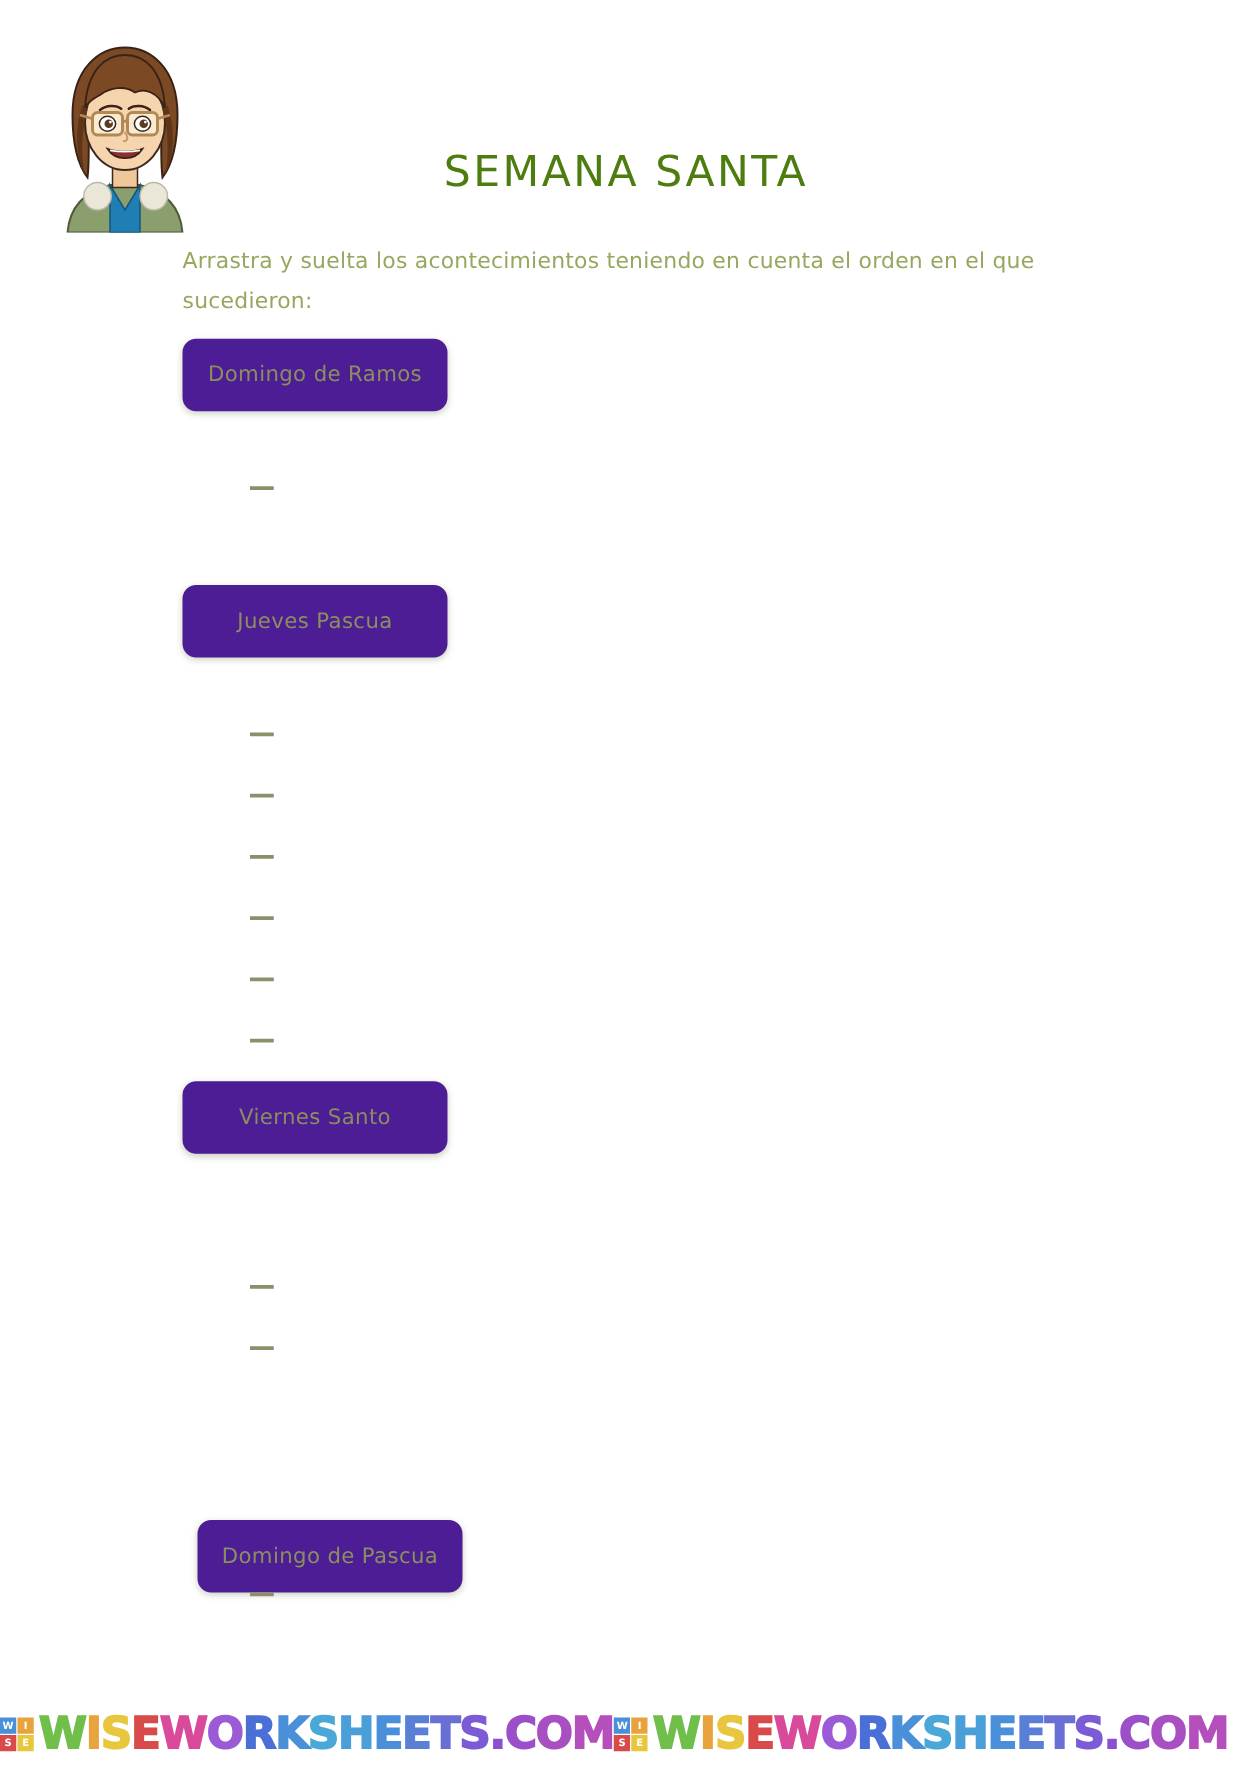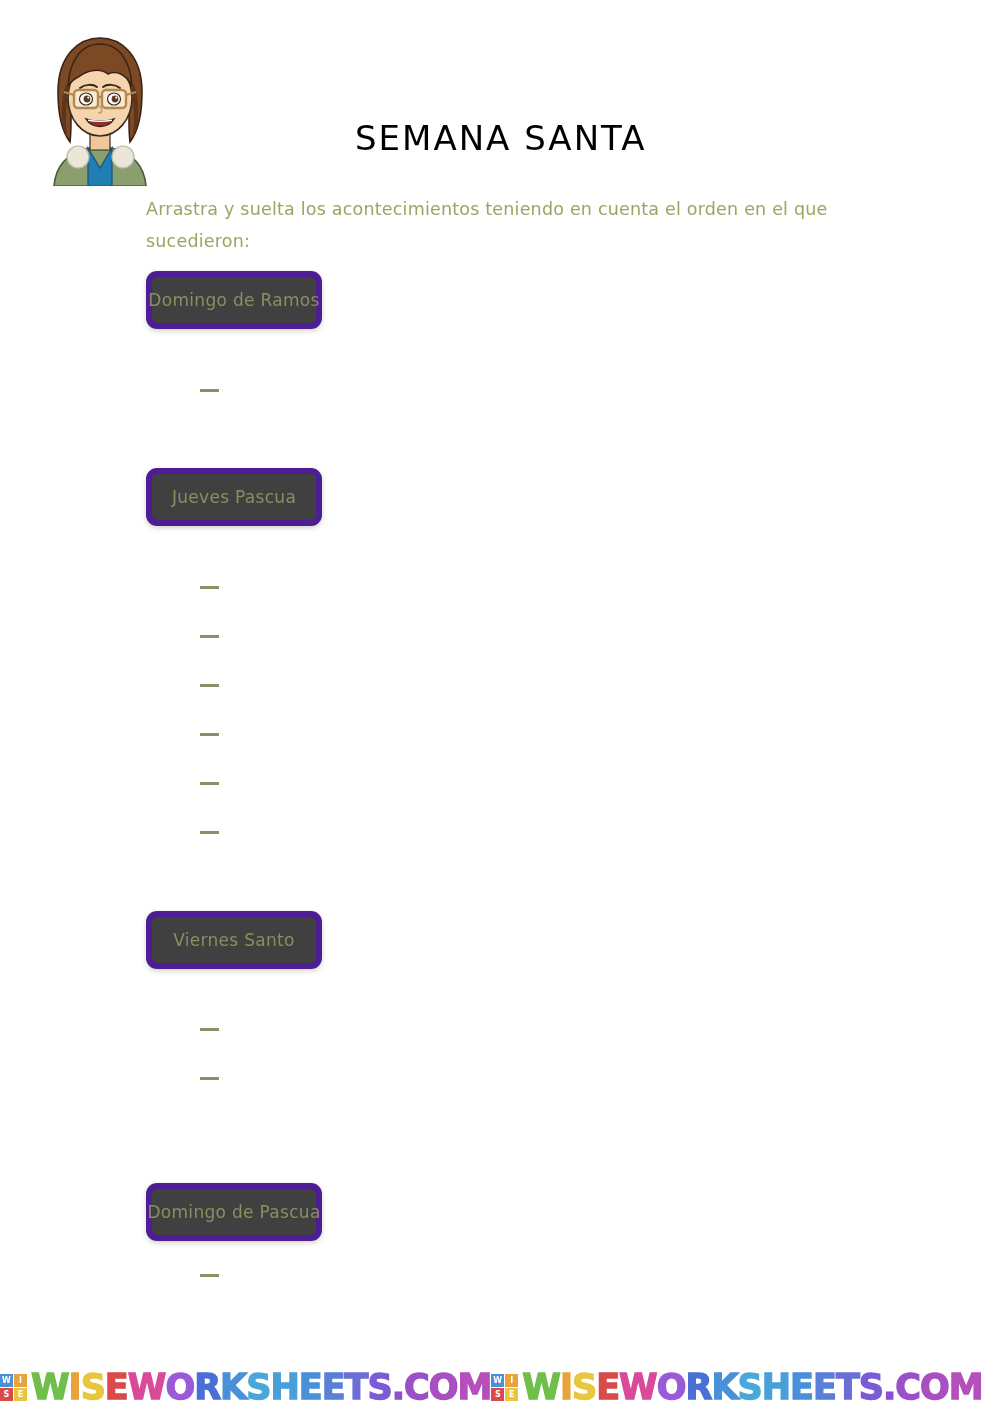--- a/index.html
+++ b/index.html
@@ -26,45 +26,45 @@
   .avatar-wrap svg { display: block; width: 140px; height: 160px; }
 
   
   .page-title {
     position: absolute;
     left: 355px;
     top: 118px;
     font-family: "DejaVu Sans", sans-serif;
     font-size: 34px;
     letter-spacing: 2px;
-    color: #000000;
+    color: #4d7c0f;
     font-weight: 400;
     white-space: nowrap;
   }
 
   
   .instructions {
     position: absolute;
     left: 146px;
     top: 193px;
     width: 712px;
     font-size: 17.5px;
     line-height: 32px;
     color: #96a860;
     letter-spacing: 0.2px;
   }
 
   
   .card {
     position: absolute;
     left: 146px;
-    width: 176px;
+    width: 212px;
     height: 58px;
     box-sizing: border-box;
-    background: #404040;
+    background: #4c1d95;
     border: 6px solid #4c1d95;
     border-radius: 11px;
     box-shadow: 0 2px 5px rgba(120,130,90,0.35);
     display: flex;
     align-items: center;
     justify-content: center;
   }
   .card-label {
     font-size: 17px;
     color: #8b8e5e;
@@ -189,24 +189,24 @@
 
 <div class="instructions">Arrastra y suelta los acontecimientos teniendo en cuenta el orden en el que sucedieron:</div>
 
 <div id="cards-layer">
     <div class="card" style="top: 271px;">
       <span class="card-label">Domingo de Ramos</span>
     </div>
     <div class="card" style="top: 468px;">
       <span class="card-label">Jueves Pascua</span>
     </div>
-    <div class="card" style="top: 911px;">
+    <div class="card" style="top: 865px;">
       <span class="card-label">Viernes Santo</span>
     </div>
-    <div class="card" style="top: 1183px;">
+    <div class="card" style="top: 1216px; margin-left: 12px;">
       <span class="card-label">Domingo de Pascua</span>
     </div>
   </div>
 <div id="slots-layer">
     <div class="slot" style="top: 389px;"></div>
     <div class="slot" style="top: 586px;"></div>
     <div class="slot" style="top: 635px;"></div>
     <div class="slot" style="top: 684px;"></div>
     <div class="slot" style="top: 733px;"></div>
     <div class="slot" style="top: 782px;"></div>

